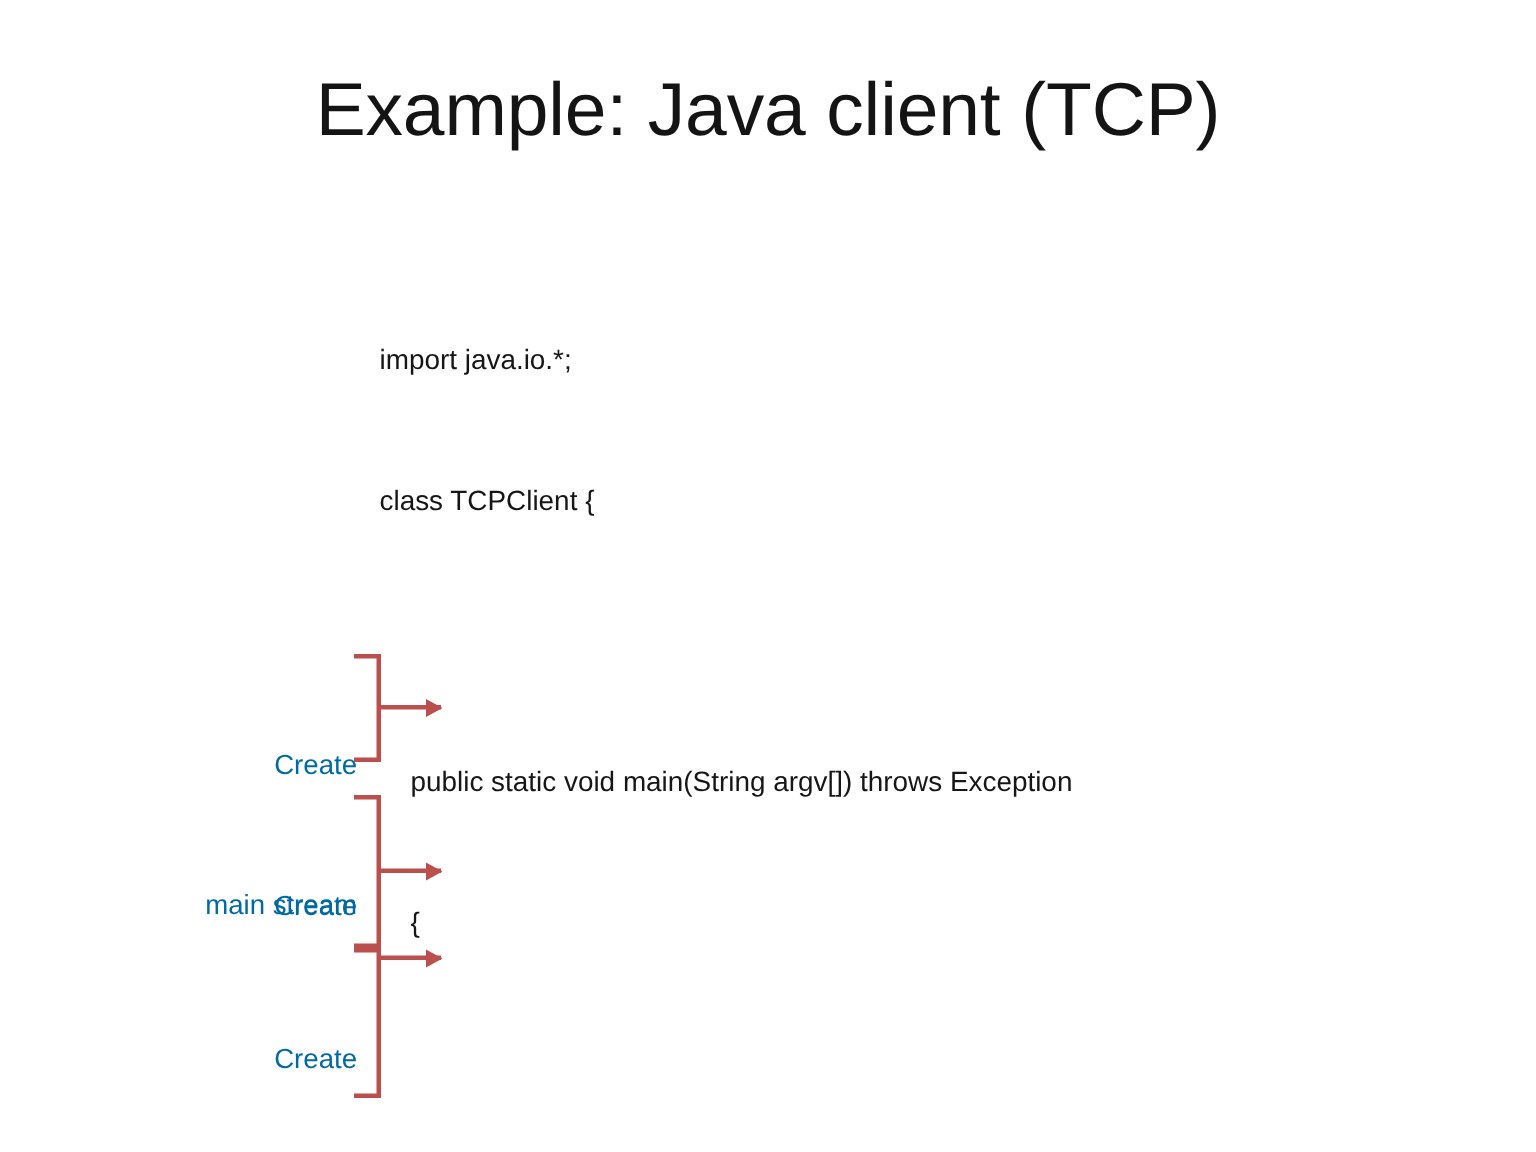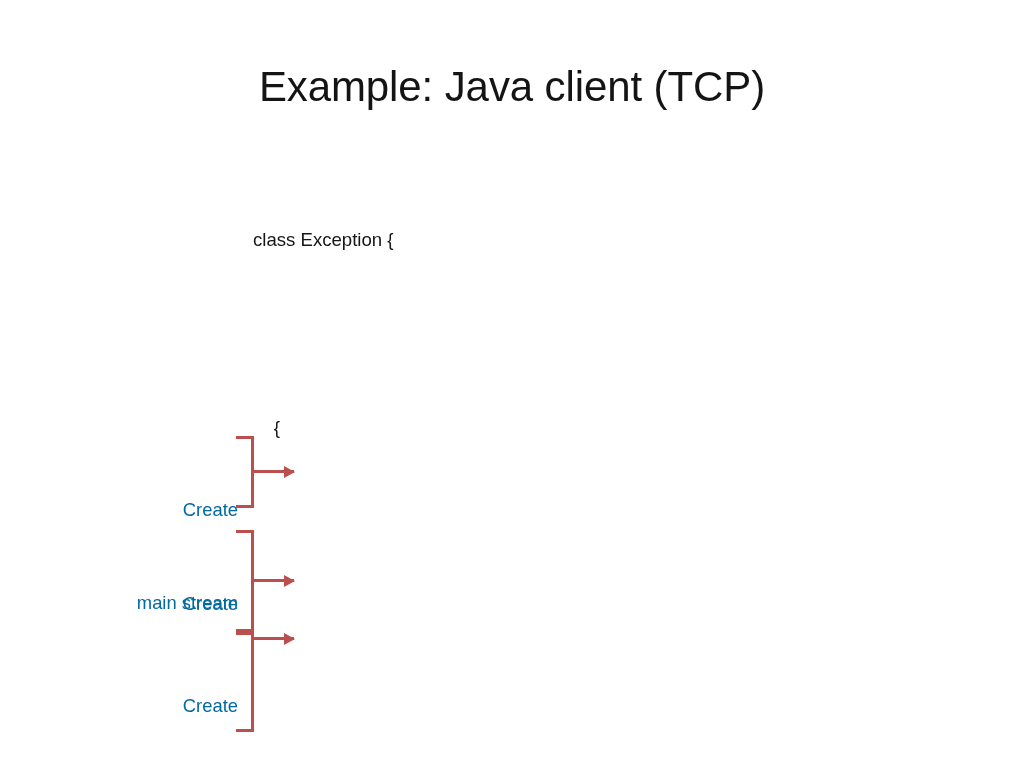--- a/index.html
+++ b/index.html
@@ -14,24 +14,24 @@
     position: relative;
     overflow: hidden;
     font-family: "Liberation Sans", "DejaVu Sans", sans-serif;
     -webkit-font-smoothing: antialiased;
   }
 
   
   #slide-title {
     position: absolute;
     left: 0;
-    top: 62px;
+    top: 48px;
     width: 1024px;
     text-align: center;
-    font-size: 42px;
+    font-size: 50px;
     line-height: 50px;
     font-weight: 400;
     color: #141414;
     letter-spacing: -0.1px;
     white-space: pre;
   }
 
   
   #code-block {
     position: absolute;
@@ -114,22 +114,24 @@
   #ann-output-stream .ann-text { top: 0; right: 14px; }
   #ann-output-stream .bracket { left: 236px; top: 4px; width: 18px; height: 100px; }
   #ann-output-stream .arrow   { left: 252px; top: 9px; width: 42px; }
 </style>
 </head>
 <body>
 
 <div id="slide-title">Example: Java client (TCP)</div>
 
 <div id="code-block">
-  <div class="code-line">class Exception {</div>
+  <div class="code-line">import java.io.*;</div>
+  <div class="code-line">class TCPClient {</div>
   <div class="code-line blank"></div>
+  <div class="code-line">    public static void main(String argv[]) throws Exception</div>
   <div class="code-line">    {</div>
   
   
   
   
   
   
   
   
   

